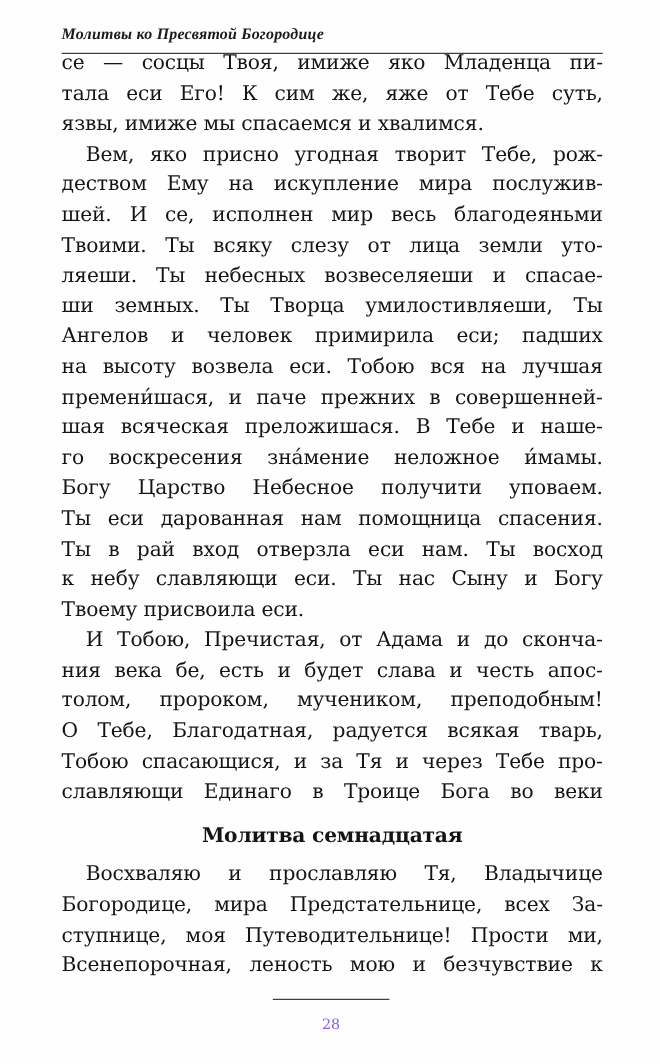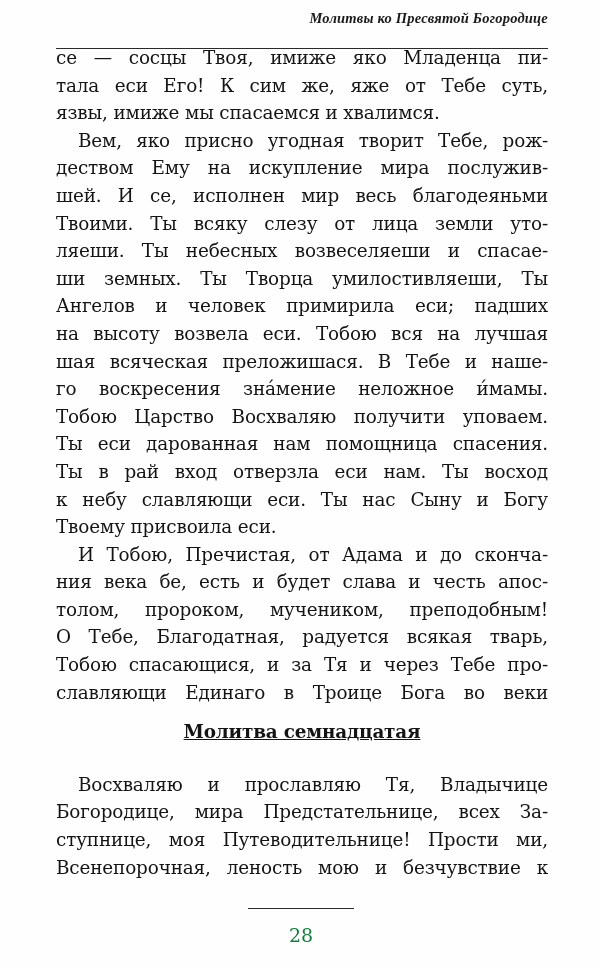--- a/index.html
+++ b/index.html
@@ -18,22 +18,22 @@
   .page {
     position: absolute;
     left: 0; top: 0;
     width: 600px; height: 967px;
     background: #fefefe;
   }
   .running-header {
     position: absolute;
     left: 56px;
     width: 492px;
-    top: 10px;
-    text-align: right;
+    top: 23px;
+    text-align: left;
     font-family: "Liberation Serif", "DejaVu Serif", serif;
     font-style: italic;
     font-weight: bold;
     font-size: 14.5px;
     letter-spacing: 0.2px;
     color: #1a1a1a;
   }
   .header-rule {
     position: absolute;
     left: 56px;
@@ -64,45 +64,44 @@
     text-align-last: left;
   }
   .line.indent {
     padding-left: 22px;
   }
   .heading {
     display: block;
     height: 27.6px;
     line-height: 27.6px;
     margin-top: 12px;
-    margin-bottom: 25px;
+    margin-bottom: 8px;
     text-align: center;
     font-family: "DejaVu Serif", serif;
     font-size: 18.4px;
     font-weight: bold;
     letter-spacing: -0.2px;
-    text-decoration: underline;
   }
   .footer-rule {
     position: absolute;
     left: 248px;
     width: 106px;
     top: 908px;
     height: 0;
     border-top: 1.3px solid #2a2a2a;
   }
   .page-number {
     position: absolute;
     left: 250px;
     width: 102px;
     top: 924px;
     text-align: center;
     font-family: "DejaVu Serif", serif;
-    font-size: 19px;
-    color: #15803d;
+    font-size: 13px;
+    color: #8b5cf6;
   }
 </style>
 </head>
 <body>
 
 <div class="page">
 
   <div class="running-header">Молитвы ко Пресвятой Богородице</div>
   <div class="header-rule"></div>
 
@@ -116,23 +115,24 @@
 
     <div>
       <span class="line indent">Вем, яко присно угодная творит Тебе, рож-</span>
       <span class="line">деством Ему на искупление мира послужив-</span>
       <span class="line">шей. И се, исполнен мир весь благодеяньми</span>
       <span class="line">Твоими. Ты всяку слезу от лица земли уто-</span>
       <span class="line">ляеши. Ты небесных возвеселяеши и спасае-</span>
       <span class="line">ши земных. Ты Творца умилостивляеши, Ты</span>
       <span class="line">Ангелов и человек примирила еси; падших</span>
       <span class="line">на высоту возвела еси. Тобою вся на лучшая</span>
+      <span class="line">премени́шася, и паче прежних в совершенней-</span>
       <span class="line">шая всяческая преложишася. В Тебе и наше-</span>
       <span class="line">го воскресения зна́мение неложное и́мамы.</span>
-      <span class="line">Тобою Царство Восхваляю получити уповаем.</span>
+      <span class="line">Богу Царство Небесное получити уповаем.</span>
       <span class="line">Ты еси дарованная нам помощница спасения.</span>
       <span class="line">Ты в рай вход отверзла еси нам. Ты восход</span>
       <span class="line">к небу славляющи еси. Ты нас Сыну и Богу</span>
       <span class="line last">Твоему присвоила еси.</span>
     </div>
 
     <div>
       <span class="line indent">И Тобою, Пречистая, от Адама и до сконча-</span>
       <span class="line">ния века бе, есть и будет слава и честь апос-</span>
       <span class="line">толом, пророком, мучеником, преподобным!</span>

